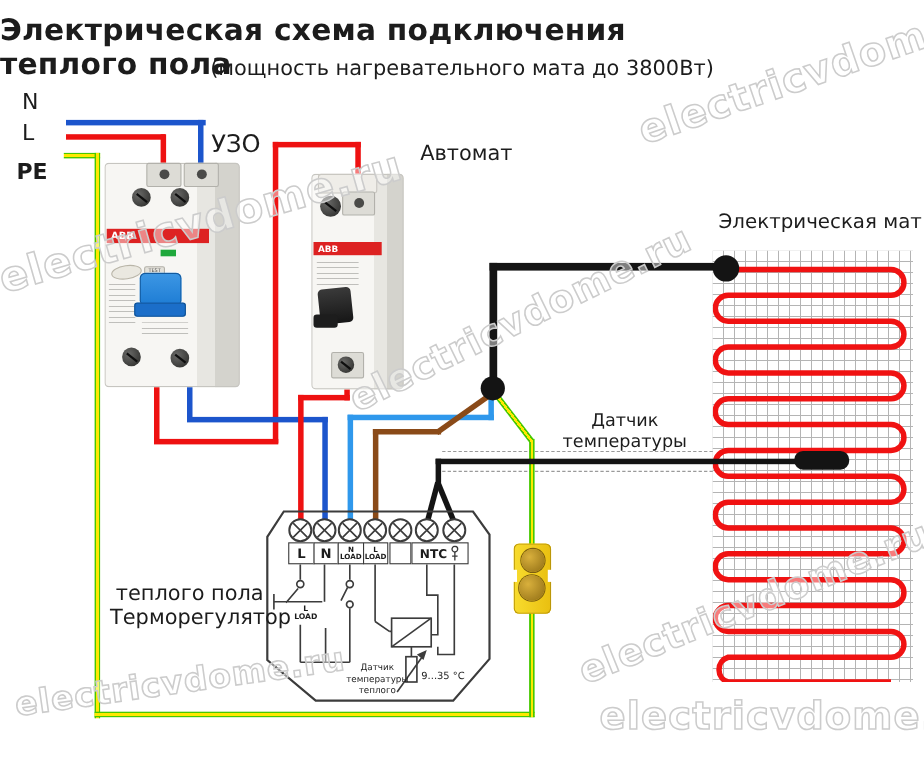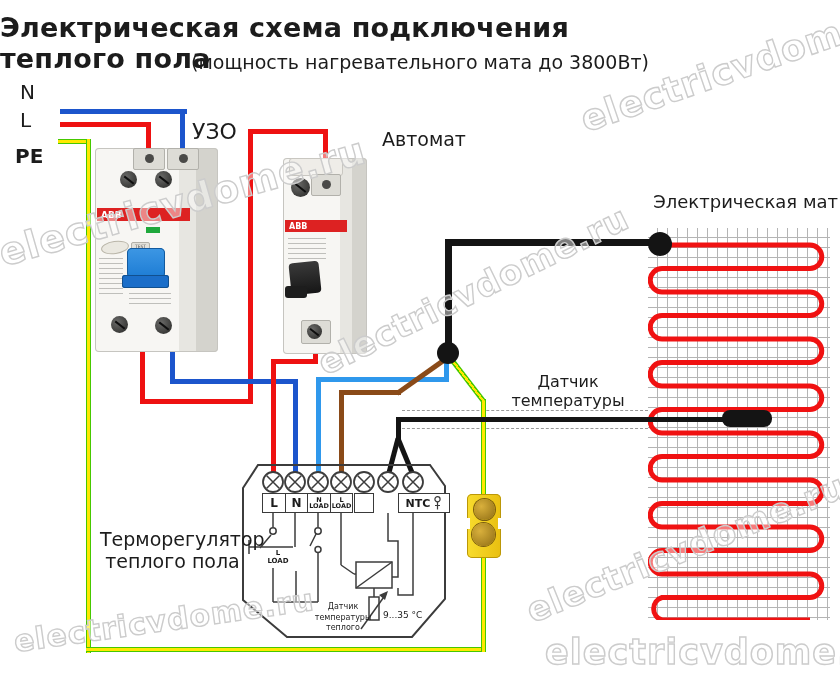--- a/index.html
+++ b/index.html
@@ -63,22 +63,22 @@
 <div class="abs lab" style="left:20px;top:108px;">L</div>
 <div class="abs lab" style="left:15px;top:144px;font-weight:bold;">PE</div>
 <div class="abs lab" style="left:192px;top:119px;font-size:22px;">УЗО</div>
 <div class="abs lab" style="left:382px;top:128px;font-size:19px;">Автомат</div>
 <div class="abs lab" style="left:640px;top:191px;width:198px;text-align:right;font-size:18px;">Электрическая мат</div>
 <div class="abs" style="left:498px;top:372px;width:140px;text-align:center;font-size:16px;line-height:19px;z-index:20;">
   <div>Датчик</div>
   <div>температуры</div>
 </div>
 <div class="abs" style="left:100px;top:528px;width:145px;text-align:center;font-size:19px;line-height:22px;z-index:20;">
+  <div>теплого пола</div>
   <div>Терморегулятор</div>
-  <div>теплого пола</div>
 </div>
 
 <div class="abs mat">
   <svg width="182" height="392" viewBox="648 228 182 392">
     <path fill="none" stroke="#f01212" stroke-width="5" d="M660,245 H810 A11.75,11.75 0 0 1 810,268.5 H662 A11.75,11.75 0 0 0 662,292 H810 A11.75,11.75 0 0 1 810,315.5 H662 A11.75,11.75 0 0 0 662,339 H810 A11.75,11.75 0 0 1 810,362.5 H662 A11.75,11.75 0 0 0 662,386 H810 A11.75,11.75 0 0 1 810,409.5 H662 A11.75,11.75 0 0 0 662,433 H810 A11.75,11.75 0 0 1 810,456.5 H662 A11.75,11.75 0 0 0 662,480 H810 A11.75,11.75 0 0 1 810,503.5 H662 A11.75,11.75 0 0 0 662,527 H810 A11.75,11.75 0 0 1 810,550.5 H662 A11.75,11.75 0 0 0 662,574 H810 A11.75,11.75 0 0 1 810,597.5 H662 A11.75,11.75 0 0 0 662,620 H810"></path>
   </svg>
 </div>
 <div class="dot" style="left:648px;top:232px;width:24px;height:24px;"></div>
 
 <div class="dashline" style="top:410px;"></div>
@@ -213,21 +213,21 @@
   </div>
 <div class="tbox" style="left:307px;width:24px;">
     <span class="two"><span>N</span><br><span>LOAD</span></span>
   </div>
 <div class="tbox" style="left:330px;width:23px;">
     <span class="two"><span>L</span><br><span>LOAD</span></span>
   </div>
 <div class="tbox" style="left:354px;width:20px;">
     <span class="one"></span>
   </div>
-<div class="tbox" style="left:374px;width:52px;margin-left:24px;">
+<div class="tbox" style="left:374px;width:52px;">
   <span class="one" style="font-size:11px;">NTC</span>
   <svg width="9" height="15" viewBox="0 0 9 15" style="margin-left:3px;">
     <circle cx="4.5" cy="3.2" r="2.6" fill="none" stroke="#3a3a3a" stroke-width="1.2"></circle>
     <path d="M4.5,5.8 V13.5 M2,9.5 H7" stroke="#3a3a3a" stroke-width="1.2" fill="none"></path>
   </svg>
 </div>
 
 <div class="intlabel" style="left:264px;top:550px;width:28px;font-size:7px;line-height:7.5px;">
   <div>L</div>
   <div>LOAD</div>

